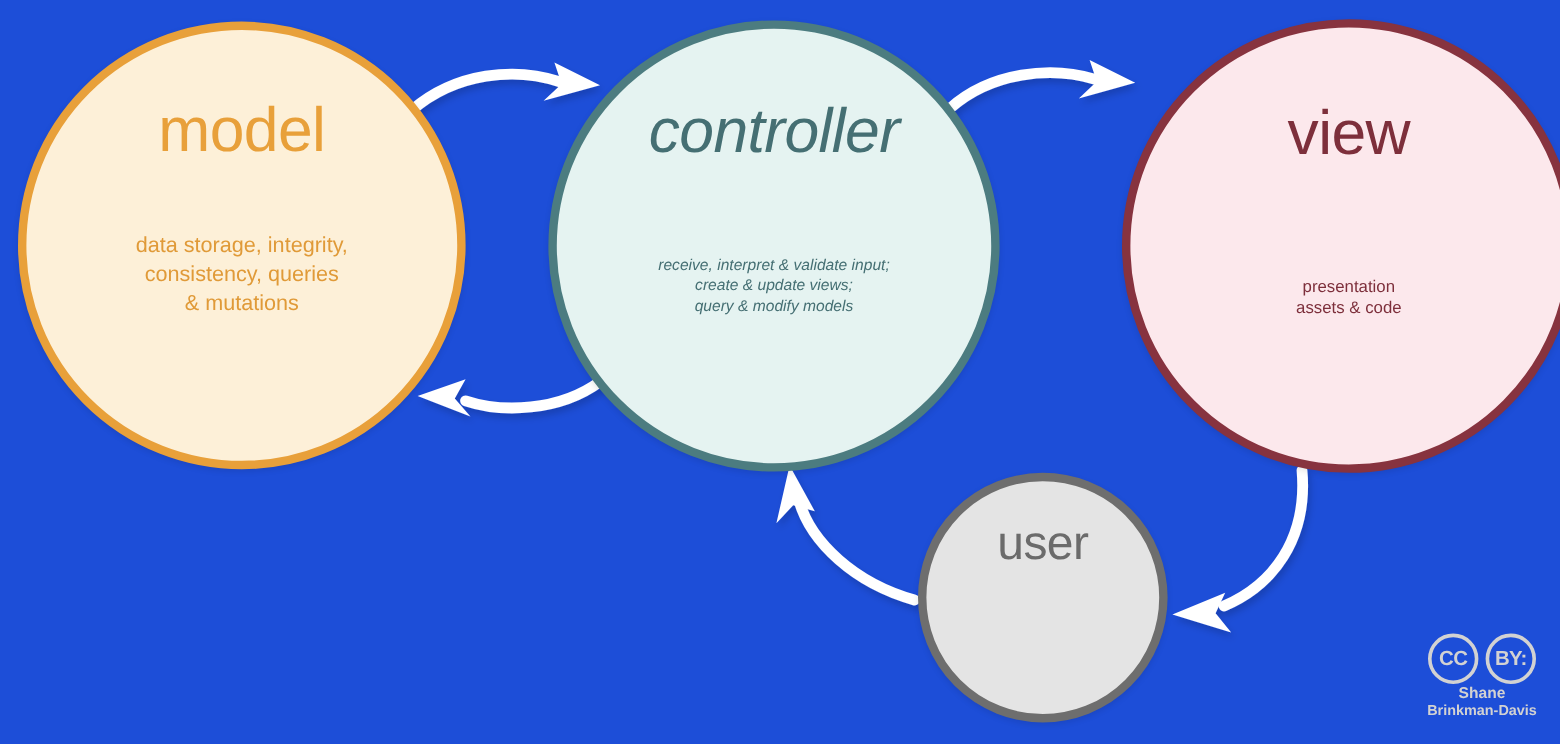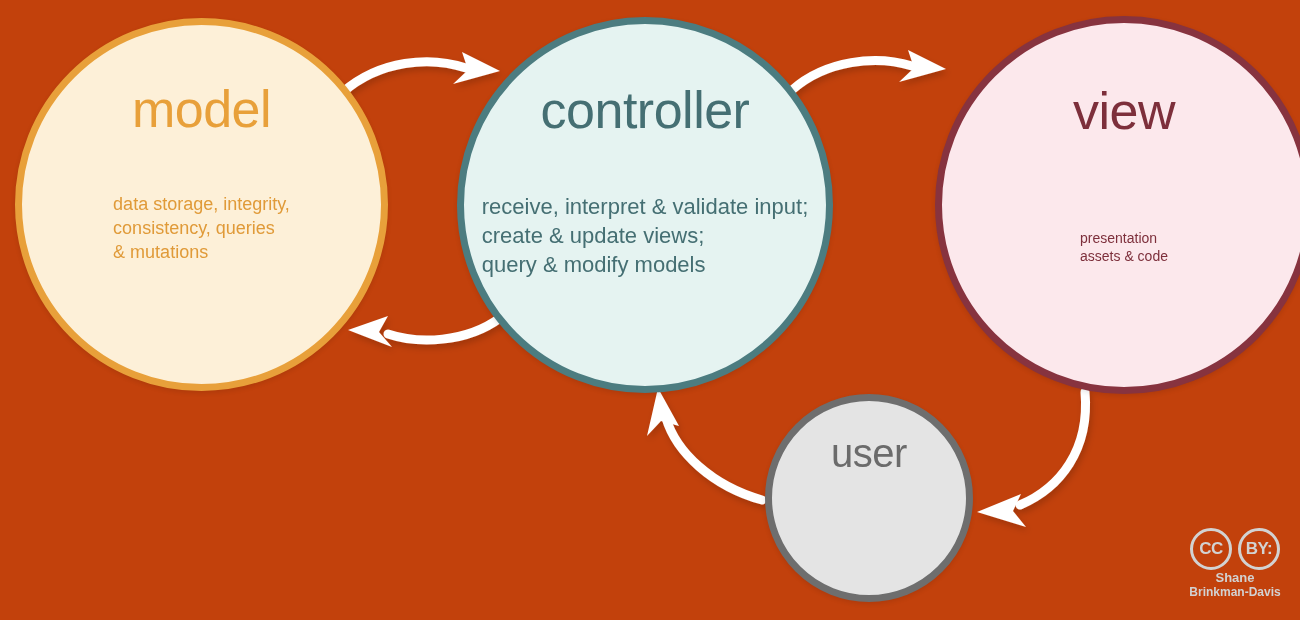--- a/index.html
+++ b/index.html
@@ -10,21 +10,21 @@
     width: 1300px;
     height: 620px;
     background: #dedede;
     font-family: "Liberation Sans", sans-serif;
     overflow: hidden;
   }
   #stage {
     position: relative;
     width: 1300px;
     height: 620px;
-    background: #c2410c;
+    background: #1d4ed8;
   }
 
   
   #arrows {
     position: absolute;
     left: 0; top: 0;
     width: 1300px;
     height: 620px;
     z-index: 1;
   }
@@ -40,21 +40,21 @@
     z-index: 2;
     box-shadow: 0 2px 5px rgba(0,0,0,0.10);
   }
   .node-title {
     font-weight: 400;
     line-height: 1;
     letter-spacing: -0.5px;
     white-space: nowrap;
   }
   .node-desc {
-    text-align: left;
+    text-align: center;
     line-height: 1.32;
     white-space: pre-line;
   }
 
   
   #node-model {
     left: 15px; top: 18px;
     width: 373px; height: 373px;
     background: #fdf0d8;
     border: 7px solid #e8a03a;
@@ -69,30 +69,31 @@
     color: #e09a38;
     margin-top: 58px;
   }
 
   
   #node-controller {
     left: 457px; top: 17px;
     width: 376px; height: 376px;
     background: #e5f3f1;
     border: 7px solid #4c7c80;
+    font-style: italic;
   }
   #node-controller .node-title {
     font-size: 52px;
     color: #456f73;
     margin-top: 60px;
   }
   #node-controller .node-desc {
-    font-size: 22px;
+    font-size: 13px;
     color: #456f73;
-    margin-top: 56px;
+    margin-top: 76px;
   }
 
   
   #node-view {
     left: 935px; top: 16px;
     width: 378px; height: 378px;
     background: #fce8ec;
     border: 7px solid #87333f;
   }
   #node-view .node-title {

